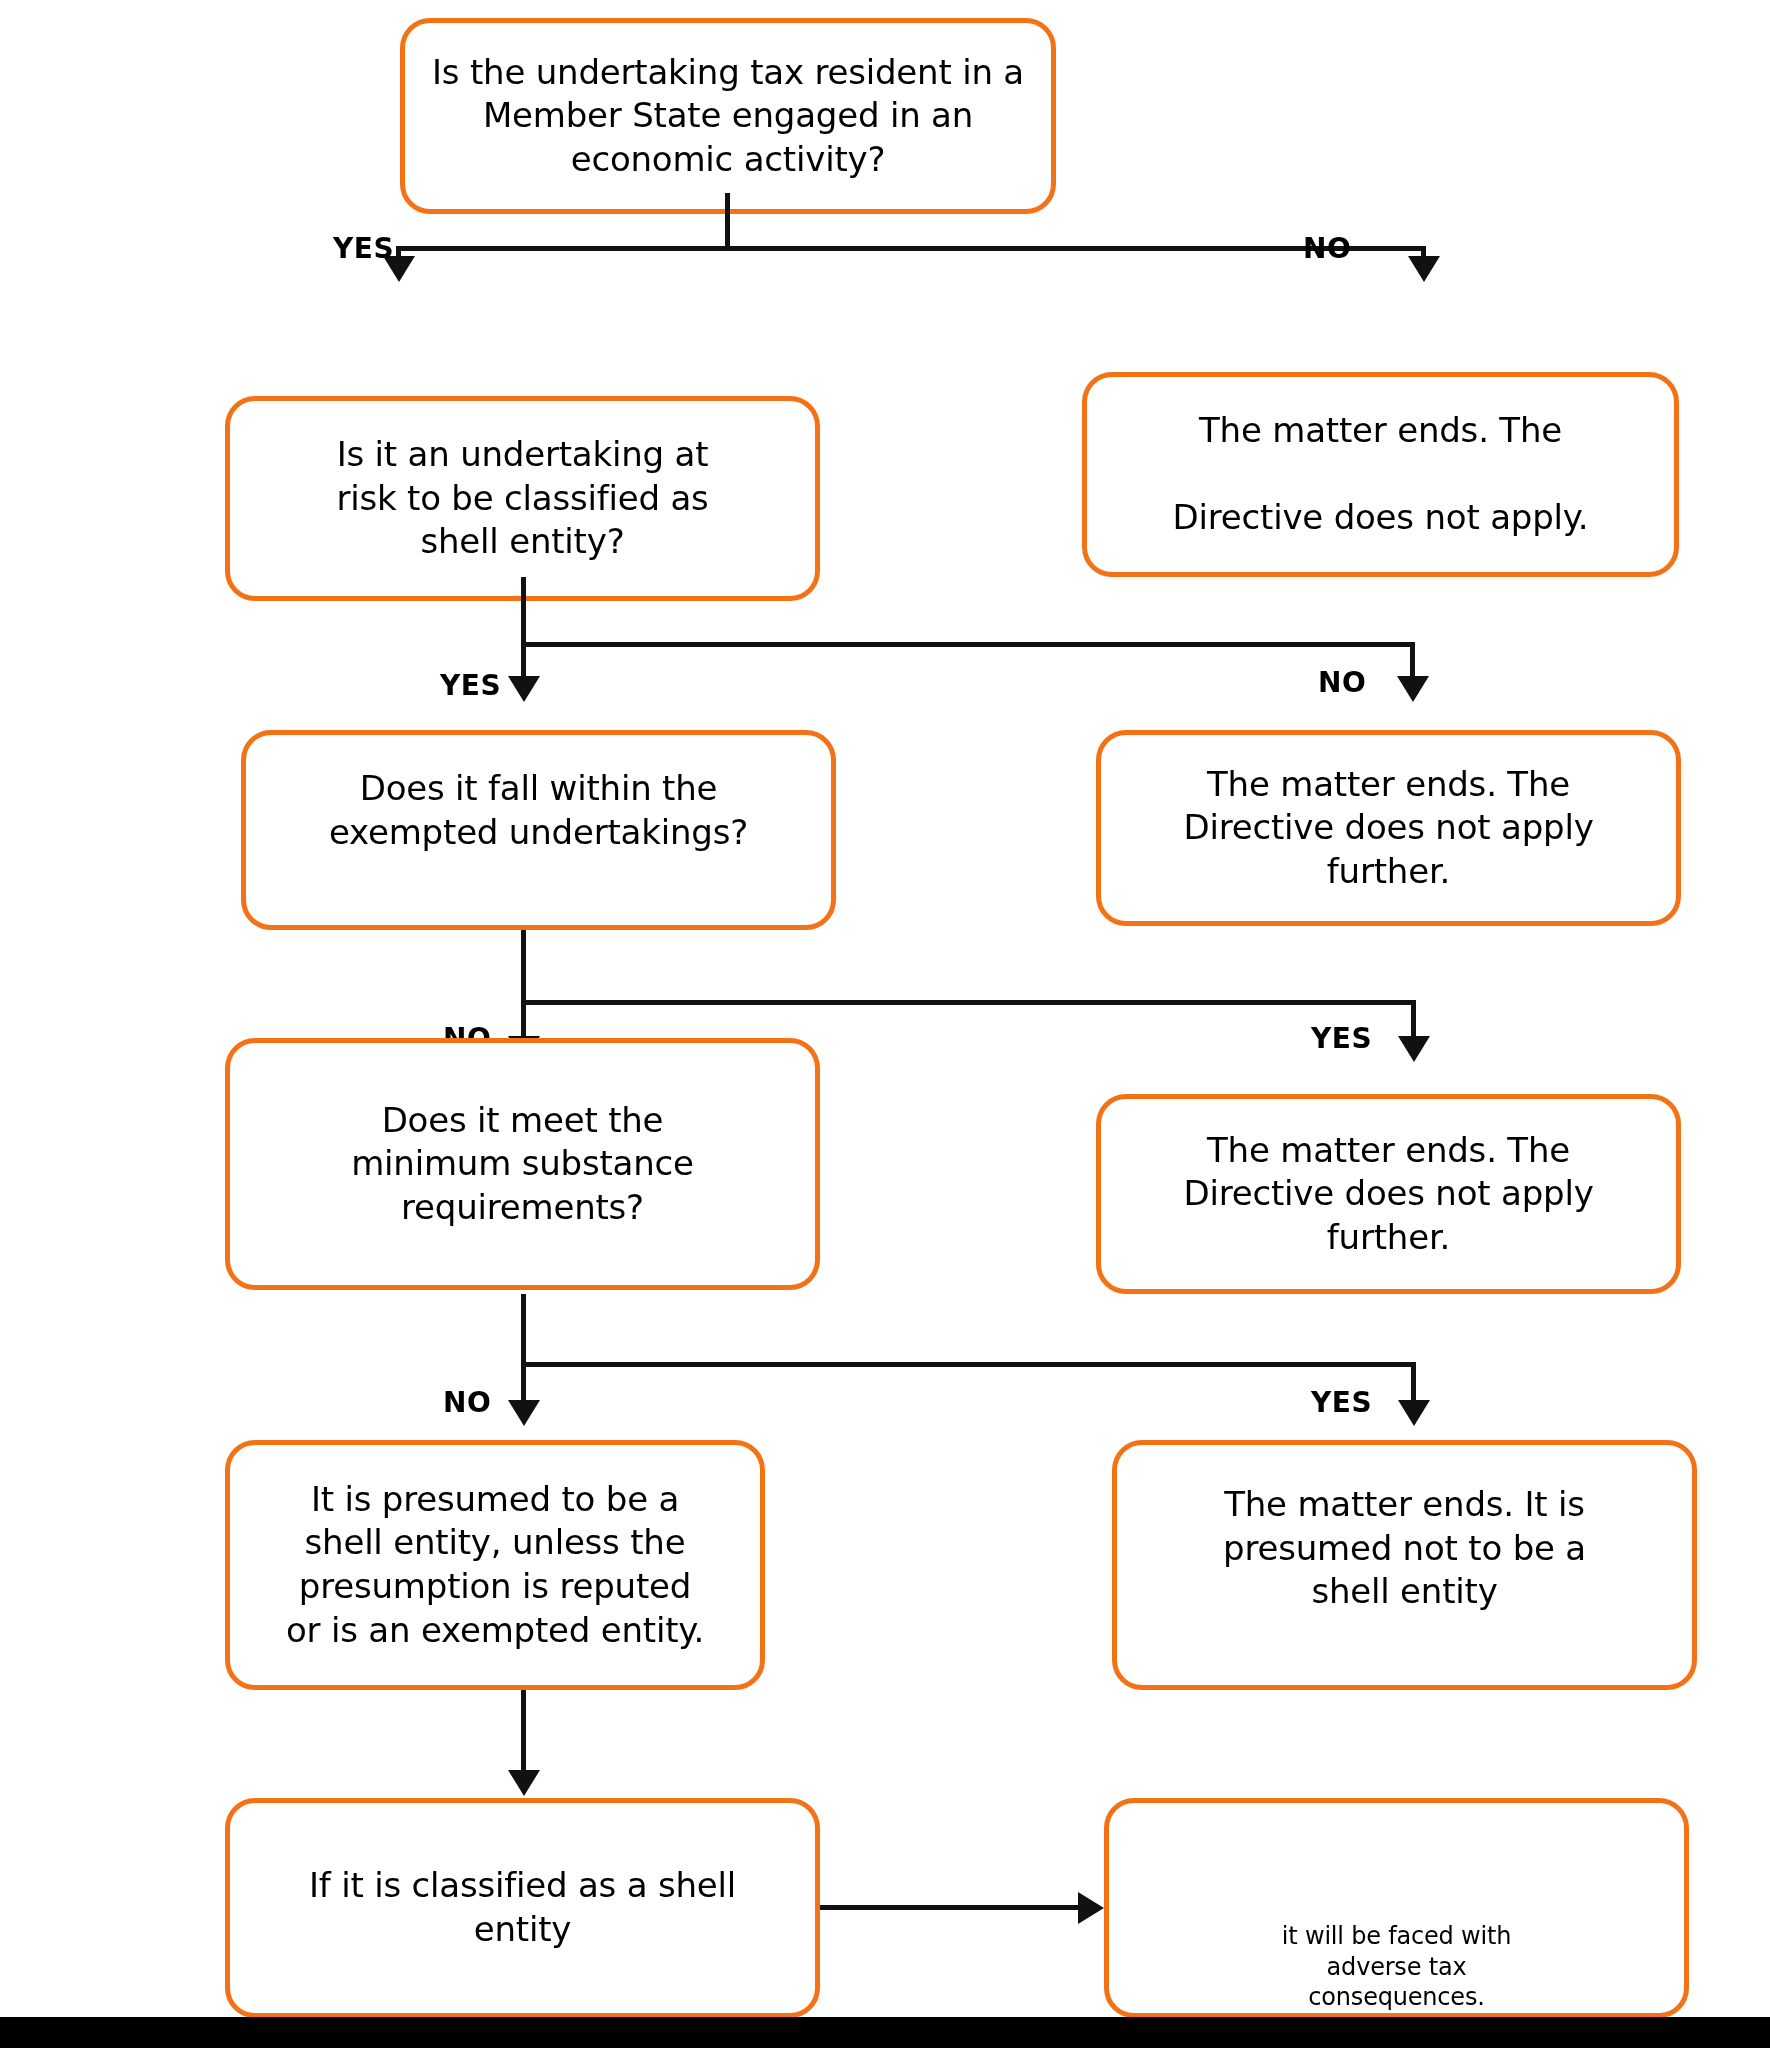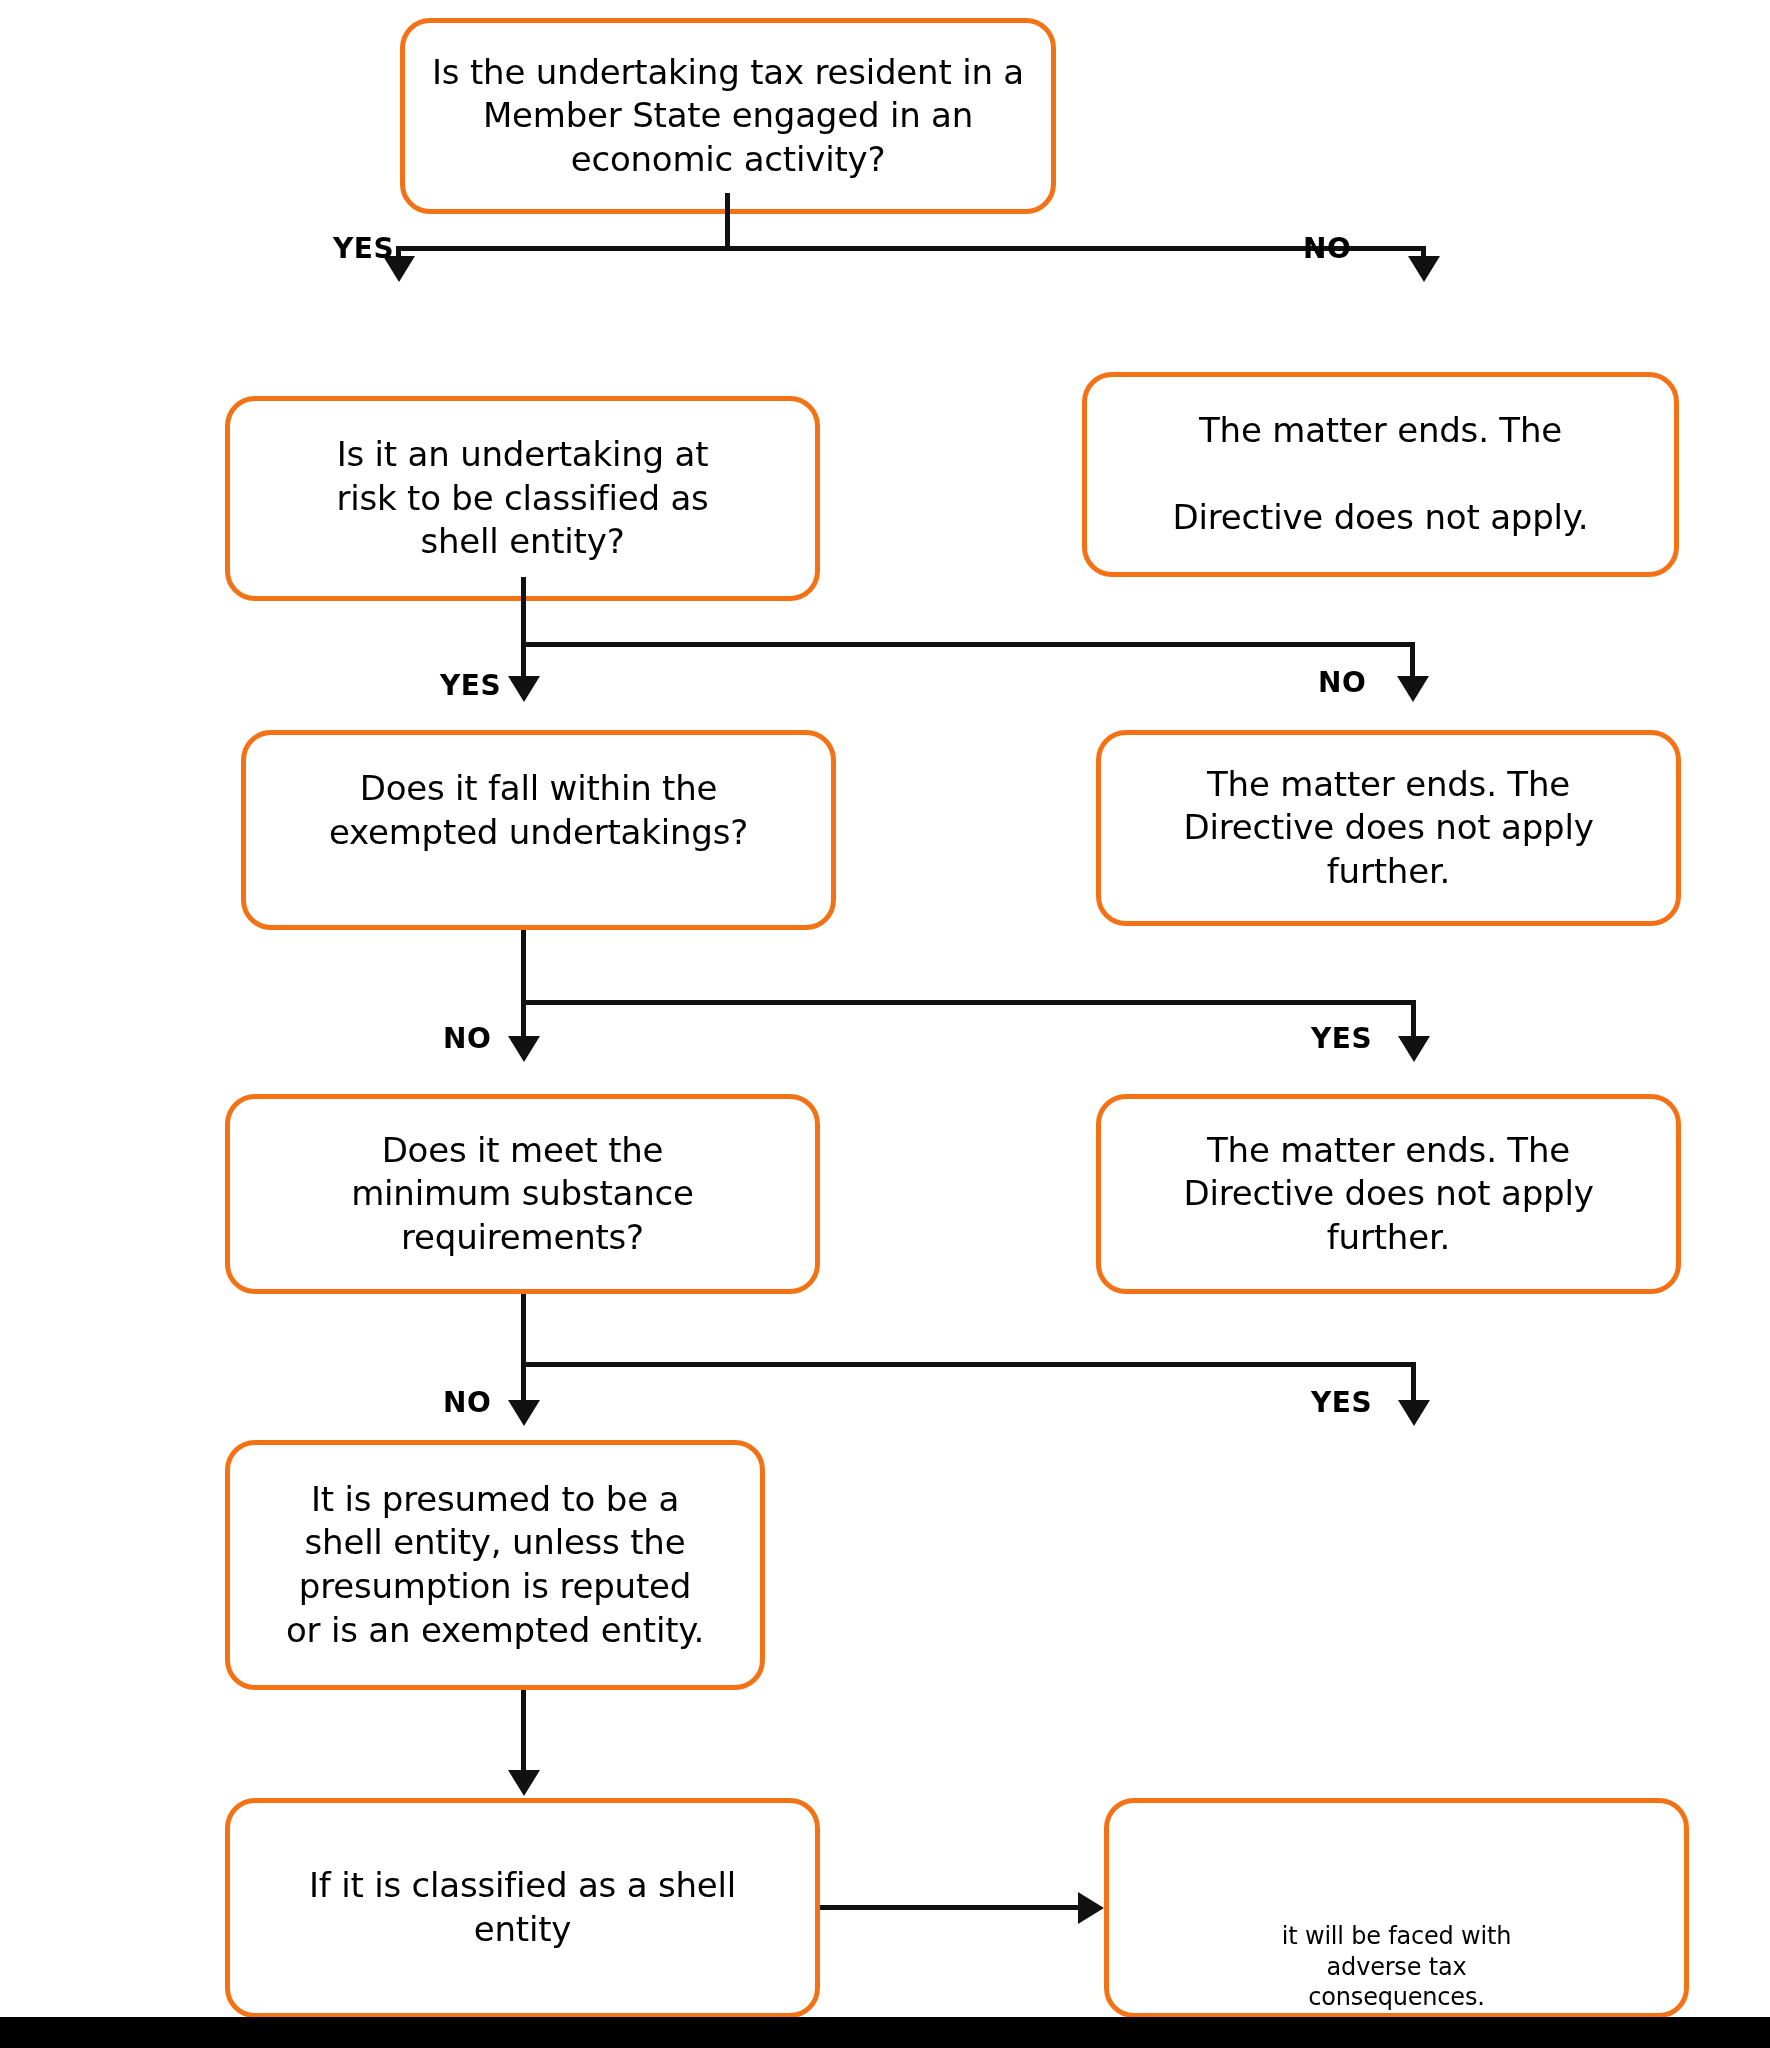--- a/index.html
+++ b/index.html
@@ -127,21 +127,21 @@
 
   <div class="vline" style="left: 521px; top: 930px; height: 70px; background: rgb(17, 17, 17);"></div>
   <div class="hline" style="left: 521px; top: 1000px; width: 895px; background: rgb(17, 17, 17);"></div>
   <div class="vline" style="left: 521px; top: 1000px; height: 48px; background: rgb(17, 17, 17);"></div>
   <div class="arrow-down" style="left: 508px; top: 1036px; border-top-color: rgb(17, 17, 17);"></div>
   <div class="edge-label" style="left:443px; top:1022px;">NO</div>
   <div class="vline" style="left: 1411px; top: 1000px; height: 48px; background: rgb(17, 17, 17);"></div>
   <div class="arrow-down" style="left: 1398px; top: 1036px; border-top-color: rgb(17, 17, 17);"></div>
   <div class="edge-label" style="left:1311px; top:1022px;">YES</div>
 
-  <div class="node mid-text" style="left: 225px; top: 1094px; width: 595px; height: 200px; font-size: 34px; --accent: #f47216;">
+  <div class="node mid-text" style="left: 225px; top: 1038px; width: 595px; height: 252px; font-size: 34px; --accent: #f47216;">
     <span class="txt">Does it meet the
 minimum substance
 requirements?</span>
   </div>
 
   <div class="node mid-text" style="left: 1096px; top: 1094px; width: 585px; height: 200px; font-size: 34px; --accent: #f47216;">
     <span class="txt">The matter ends. The
 Directive does not apply
 further.</span>
   </div>
@@ -155,20 +155,25 @@
   <div class="arrow-down" style="left: 1398px; top: 1400px; border-top-color: rgb(17, 17, 17);"></div>
   <div class="edge-label" style="left:1311px; top:1386px;">YES</div>
 
   <div class="node mid-text" style="left: 225px; top: 1440px; width: 540px; height: 250px; font-size: 34px; --accent: #f47216;">
     <span class="txt">It is presumed to be a
 shell entity, unless the
 presumption is reputed
 or is an exempted entity.</span>
   </div>
 
+  <div class="node top-text" style="left: 1096px; top: 1440px; width: 585px; height: 250px; font-size: 34px; padding-top: 38px; --accent: #f47216;">
+    <span class="txt">The matter ends. It is
+presumed not to be a
+shell entity</span>
+  </div>
 
   <div class="vline" style="left: 521px; top: 1690px; height: 86px; background: rgb(17, 17, 17);"></div>
   <div class="arrow-down" style="left: 508px; top: 1770px; border-top-color: rgb(17, 17, 17);"></div>
 
   <div class="node mid-text" style="left: 225px; top: 1798px; width: 595px; height: 220px; font-size: 34px; --accent: #f47216;">
     <span class="txt">If it is classified as a shell
 entity</span>
   </div>
 
   <div class="node mid-text" style="left: 1104px; top: 1798px; width: 585px; height: 220px; font-size: 24px; align-items: flex-end; --accent: #f47216;">

